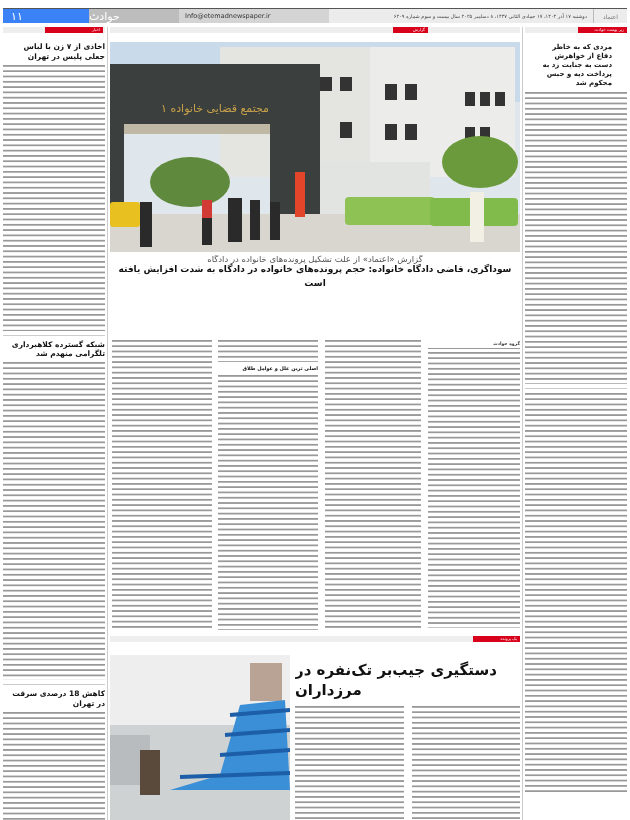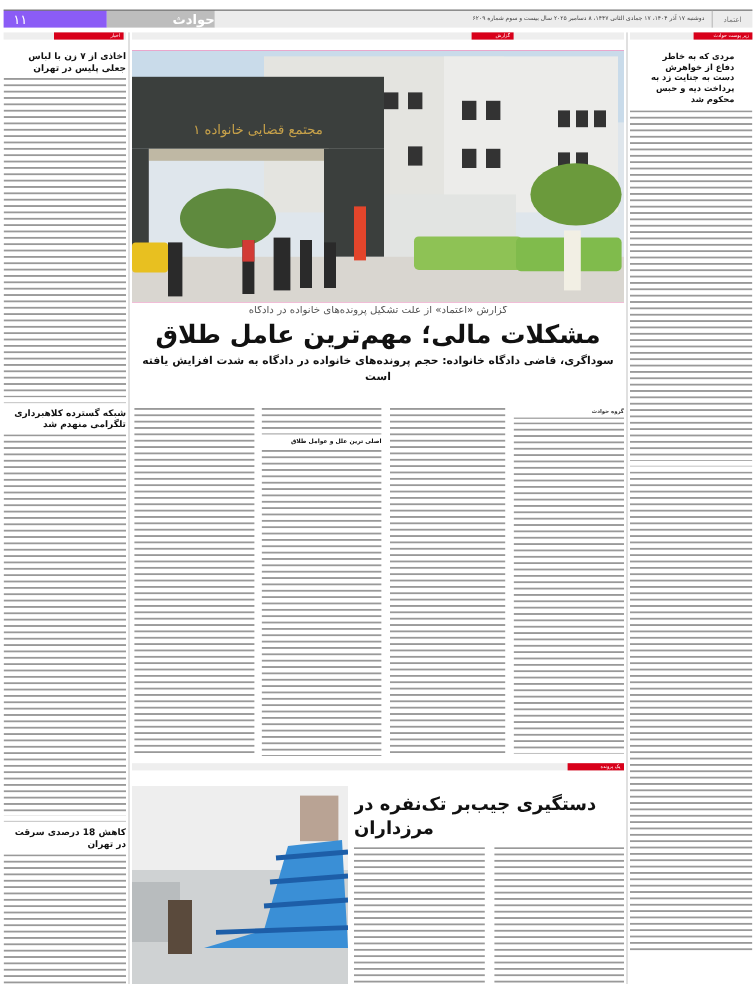--- a/index.html
+++ b/index.html
@@ -1,39 +1,40 @@
 <!DOCTYPE html>
 <html><head>
 <meta charset="utf-8">
 <style>
 *{box-sizing:border-box;margin:0;padding:0}
 html,body{width:630px;height:820px;background:#fff;overflow:hidden}
 body{font-family:"DejaVu Sans",sans-serif;color:#222;position:relative}
 .hdr{position:absolute;left:3px;top:8px;width:624px;height:15px;display:flex;border-top:1.5px solid #555}
-.pg{width:86px;background:#8b5cf6;color:#fff;font-size:11px;font-weight:normal;padding-left:8px;line-height:15px}
-.sect{width:90px;background:#bdbdbd;color:#fff;font-size:11px;font-weight:bold;text-align:right;line-height:15px}
+.pg{width:86px;background:#3b82f6;color:#fff;font-size:11px;font-weight:normal;padding-left:8px;line-height:15px}
+.sect{width:90px;background:#bdbdbd;color:#fff;font-size:11px;font-weight:normal;text-align:left;line-height:15px}
 .email{width:150px;background:#d4d4d4;font-size:6.5px;line-height:15px;padding-left:6px;color:#333;font-family:"DejaVu Sans",sans-serif}
 .dateline{flex:1;background:#ececec;font-size:5px;line-height:15px;text-align:right;padding-right:6px;color:#444;direction:rtl}
 .logo{width:34px;background:#ececec;border-left:1px solid #bbb;font-size:6px;line-height:15px;text-align:center;color:#777}
 .rowbar{position:absolute;top:27px;height:6px;background:#eee}
 .tag{position:absolute;top:27px;height:6px;background:#d8001a;color:#fff;font-size:4px;line-height:6px;padding:0 3px;direction:rtl;text-align:right}
 .col{position:absolute;direction:rtl;text-align:justify;font-size:3.6px;line-height:5.3px;color:#555;overflow:hidden}
 .h{font-weight:bold;color:#111;text-align:right;line-height:1.3}
 .lines{color:transparent;background:repeating-linear-gradient(to bottom,#999 0,#999 1.6px,transparent 1.6px,transparent 5.3px);background-size:100% 5.3px}
 .vr{position:absolute;width:1px;background:#ccc}
 .hr{position:absolute;height:1px;background:#ccc}
 .photo1{position:absolute;left:110px;top:42px;width:410px;height:210px;overflow:hidden;background:#ec4899}
 .photo2{position:absolute;left:110px;top:655px;width:180px;height:165px;overflow:hidden;background:#e7e7e7}
 </style>
 </head>
 <body>
 
 <div class="hdr">
   <div class="pg">۱۱</div>
   <div class="sect">حوادث</div>
+  <div class="email">Info@etemadnewspaper.ir</div>
   <div class="dateline">دوشنبه ۱۷ آذر ۱۴۰۴، ۱۷ جمادی الثانی ۱۴۴۷، ۸ دسامبر ۲۰۲۵ سال بیست و سوم شماره ۶۲۰۹</div>
   <div class="logo">اعتماد</div>
 </div>
 
 <div class="rowbar" style="left:3px;width:102px"></div>
 <div class="tag" style="left:45px;width:58px">اخبار</div>
 <div class="rowbar" style="left:110px;width:410px"></div>
 <div class="tag" style="left:393px;width:35px">گزارش</div>
 <div class="rowbar" style="left:525px;width:102px"></div>
 <div class="tag" style="left:578px;width:49px">زیر پوست حوادث</div>
@@ -93,21 +94,20 @@
         <rect x="140" y="158" width="10" height="40"></rect>
         <rect x="160" y="160" width="10" height="38"></rect>
       </g>
     <rect x="92" y="158" width="10" height="18" fill="#d23a35"></rect>
     <rect x="360" y="150" width="14" height="50" fill="#f2efe4"></rect>
   </svg>
 </div>
 
 <div class="col" style="left:110px;top:255px;width:410px;height:80px;text-align:center;color:#222">
   <div style="font-size:8.5px;color:#555;margin-top:2px">گزارش «اعتماد» از علت تشکیل پرونده‌های خانواده در دادگاه</div>
-  <div style="font-size:21px;font-weight:bold;color:#111;line-height:30px;margin-top:2px">مشکلات مالی؛ مهم‌ترین عامل طلاق</div>
   <div style="font-size:9px;font-weight:bold;color:#111;line-height:14px">سوداگری، قاضی دادگاه خانواده: حجم پرونده‌های خانواده در دادگاه به شدت افزایش یافته است</div>
 </div>
 
 <div class="col" style="left:428px;top:340px;width:92px;height:290px">
   <div style="font-size:4.5px;font-weight:bold;color:#333;border-bottom:1px solid #999;margin-bottom:3px;line-height:8px">گروه حوادث</div>
   <div class="lines" style="height:276px">اوایل آبان ماه سال جاری، سوداگری، قاضی شعبه ۲۰۴ دادگاه خانواده شماره ۲ تهران در مورد علل عمده افزایش دعاوی خانوادگی اعلام کرد: حجم پرونده‌های خانواده در دادگاه به شدت افزایش یافته است.</div>
 </div>
 <div class="col lines" style="left:325px;top:340px;width:96px;height:290px">اوایل آبان ماه سال جاری، سوداگری، قاضی شعبه ۲۰۴ دادگاه خانواده شماره ۲ تهران در مورد علل عمده افزایش دعاوی خانوادگی اعلام کرد: حجم پرونده‌های خانواده در دادگاه به شدت افزایش یافته است.</div>
 <div class="col" style="left:218px;top:340px;width:100px;height:290px">
   <div class="lines" style="height:22px"></div>

